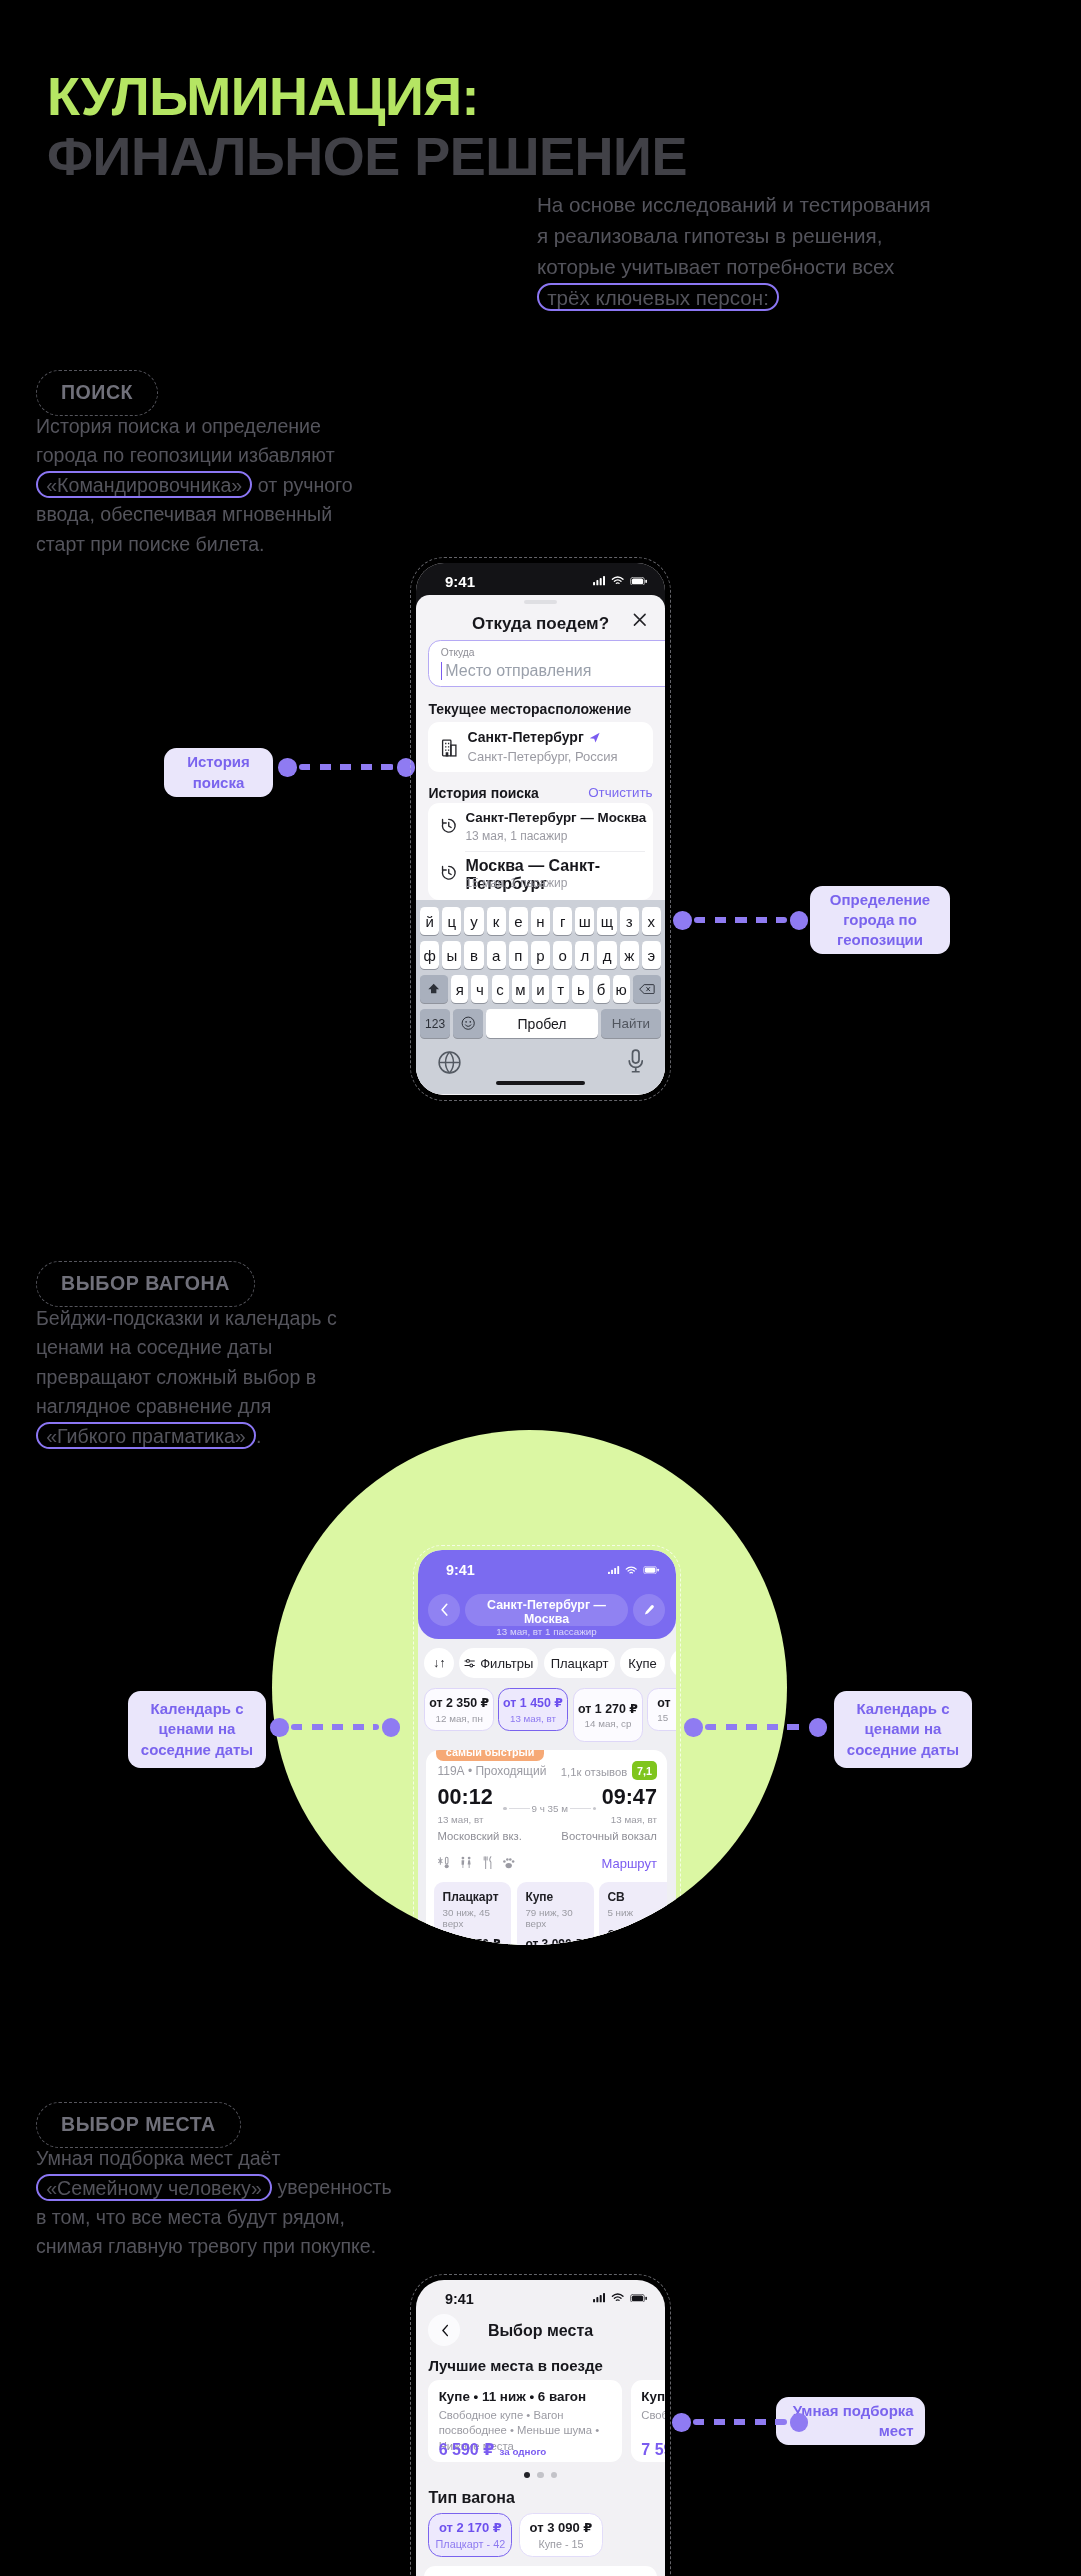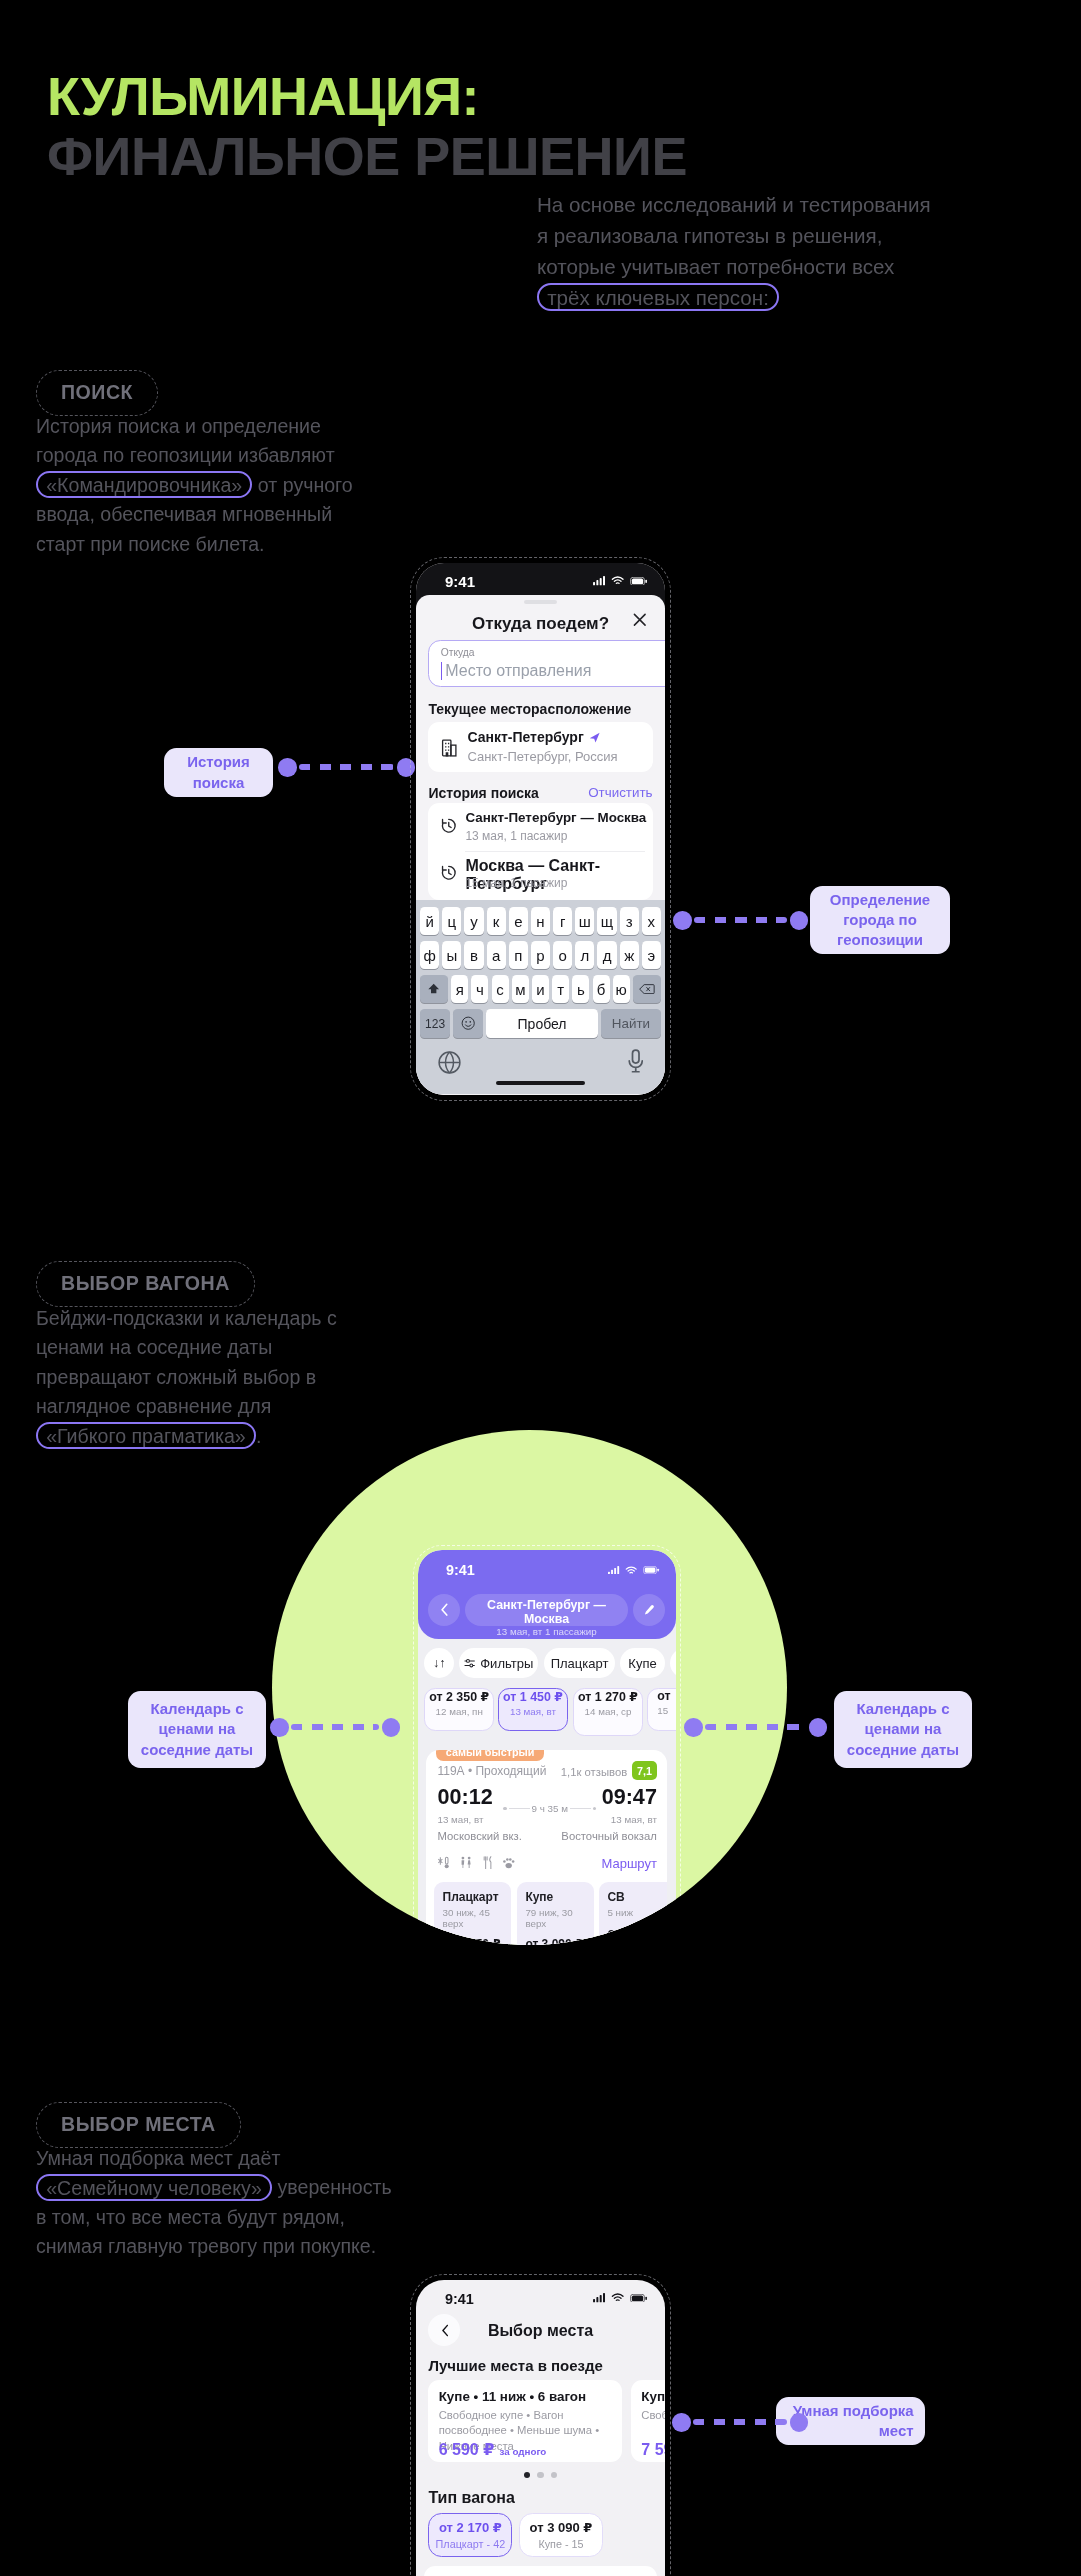--- a/index.html
+++ b/index.html
@@ -40,21 +40,21 @@
   
   .kb-row{display:flex;gap:3.1px;position:absolute;left:4.1px;right:4.1px;}
   .key{background:#fff;border-radius:4.6px;box-shadow:0 1px 0 rgba(70,75,86,.45);display:flex;
     align-items:center;justify-content:center;font-size:15px;color:#17171c;height:28px;flex:1;}
   .key.spec{background:#a9b0bd;flex:none;color:#2c3038;}
 
   
   .chip-white{background:#fff;border-radius:15.5px;display:flex;align-items:center;justify-content:center;
     gap:5.2px;font-size:13px;color:#202026;font-weight:500;}
   .date-chip{background:#fcfbff;border:1px solid #ded7f8;border-radius:11.3px;display:flex;
-    flex-direction:column;align-items:center;gap:2.1px;}
+    flex-direction:column;align-items:center;justify-content:center;gap:2.1px;}
   .date-chip .dc-price{font-weight:700;font-size:12.4px;color:#17171c;}
   .date-chip .dc-date{font-size:9.8px;color:#9b9ba3;}
   .date-chip.sel{background:#ede9fd;border:1.5px solid #7a63ee;}
   .date-chip.sel .dc-price{color:#6d50ee;}
   .date-chip.sel .dc-date{color:#8d79f0;}
   .class-card{background:#efecf9;border-radius:9.3px;padding:8.2px;box-sizing:border-box;}
 
   
   .type-chip{border-radius:13.4px;display:flex;flex-direction:column;align-items:center;justify-content:center;gap:2.1px;}
   .icon{display:inline-flex;align-items:center;justify-content:center;}
@@ -342,21 +342,21 @@
       <div class="abs chip-white" style="left:252px;top:98px;width:41px;height:30px;justify-content:flex-start;padding-left:9.3px;">СВ</div>
 
       <div class="abs date-chip" style="left:6.2px;top:138px;width:70px;height:43px;">
         <span class="dc-price">от 2 350 ₽</span>
         <span class="dc-date">12 мая, пн</span>
       </div>
       <div class="abs date-chip sel" style="left:80px;top:138px;width:70px;height:43px;">
         <span class="dc-price">от 1 450 ₽</span>
         <span class="dc-date">13 мая, вт</span>
       </div>
-      <div class="abs date-chip" style="left:155px;top:138px;width:70px;height:48px;">
+      <div class="abs date-chip" style="left:155px;top:138px;width:70px;height:54px;">
         <span class="dc-price">от 1 270 ₽</span>
         <span class="dc-date">14 мая, ср</span>
       </div>
       <div class="abs date-chip" style="left:229px;top:138px;width:70px;height:43px;align-items:flex-start;padding-left:9.3px;">
         <span class="dc-price">от</span>
         <span class="dc-date">15</span>
       </div>
 
       <div class="abs card" style="left:8.2px;top:200px;width:241px;height:289px;border-radius:13.4px;overflow:hidden;">
         <div class="abs" style="left:11.3px;top:14.4px;font-size:12px;color:#9b9ba3;">119А • Проходящий</div>

